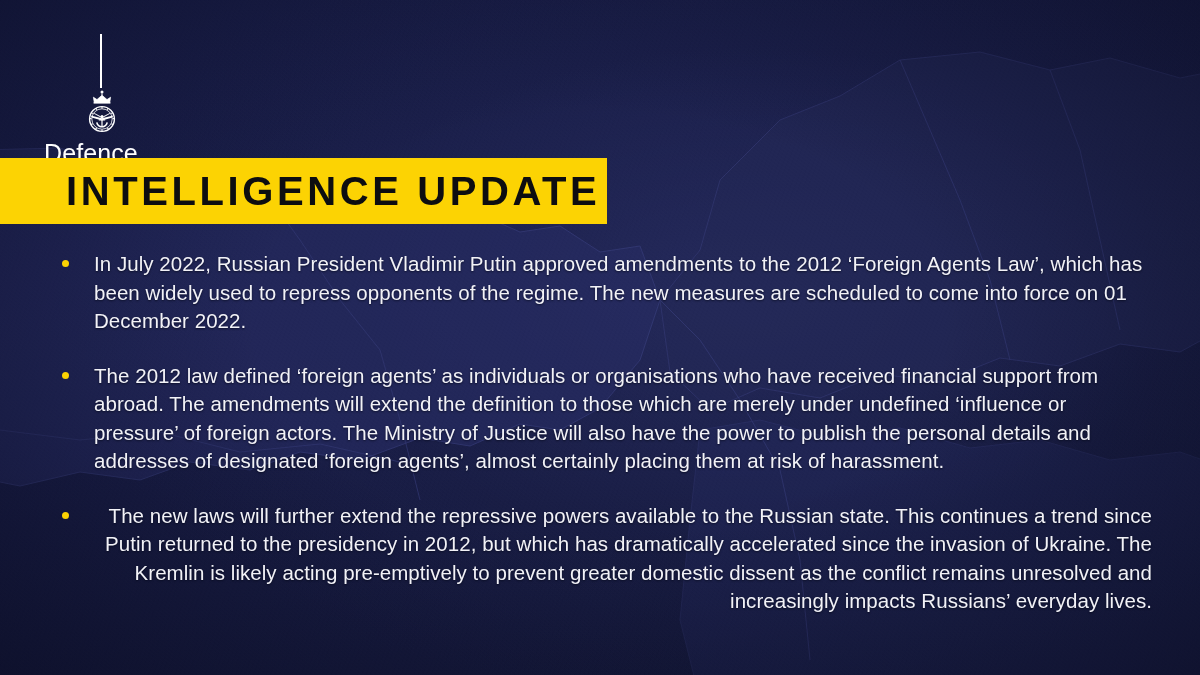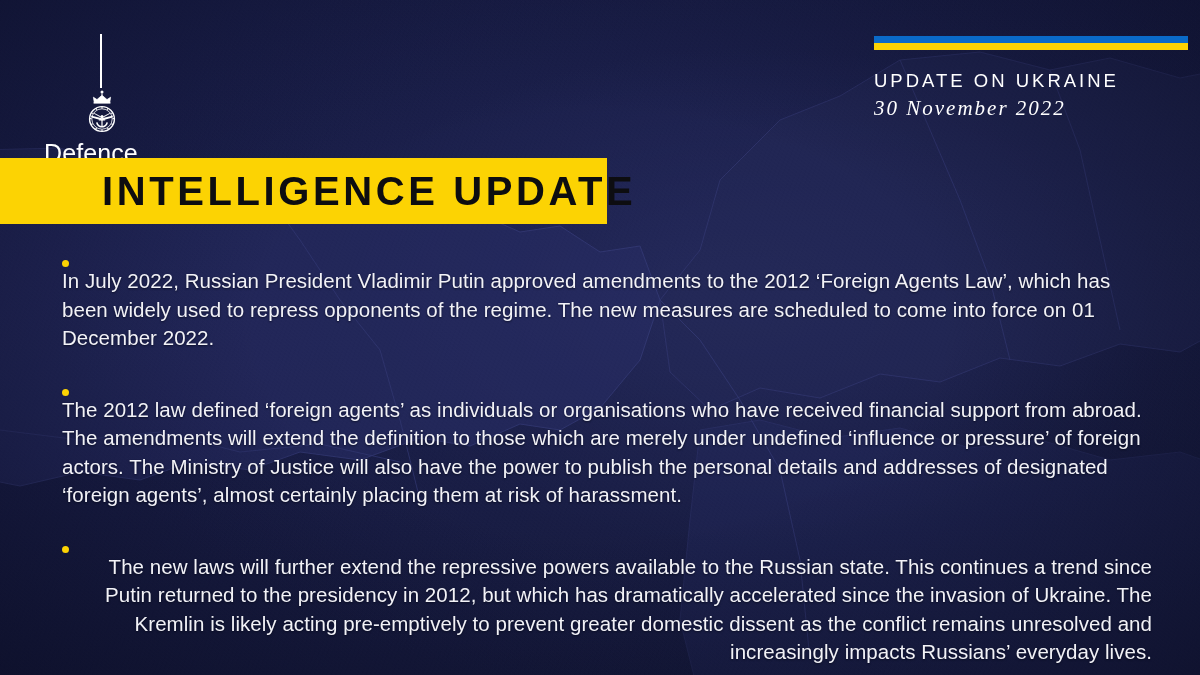--- a/index.html
+++ b/index.html
@@ -105,39 +105,38 @@
 
   
   .title-banner {
     position:absolute;
     left:0; top:158px;
     width:607px; height:66px;
     background:#fcd303;
     display:flex; align-items:center;
   }
   .title-banner-text {
-    margin-left:102px;
+    margin-left:66px;
     color:#0d0d10;
     font-size:40px;
     font-weight:700;
     letter-spacing:3.6px;
     line-height:42px;
     white-space:nowrap;
   }
 
   
   .bullets {
     position:absolute;
     left:62px; top:250px;
     width:1090px;
   }
   .bullet-row {
     display:flex;
     margin-bottom:26px;
-    flex-direction:column;
   }
   .bullet-row:last-child { margin-bottom:0;text-align:right; }
 
   .bullet-dot {
     flex:none;
     width:32px;
     padding-top:10px;
   }
   .bullet-dot i {
     display:block;
@@ -214,28 +213,20 @@
           <circle cx="21" cy="28.5" r="1.5"></circle>
         </g>
       </svg>
     </div>
     <div class="logo-words">
       <div>Defence</div>
       <div>Intelligence</div>
     </div>
   </div>
 
-  <div class="header-right">
-    <div class="flag-bar">
-      <div class="flag-blue"></div>
-      <div class="flag-yellow"></div>
-    </div>
-    <div class="update-kicker">UPDATE ON UKRAINE</div>
-    <div class="update-date">30 November 2022</div>
-  </div>
 
   <div class="title-banner">
     <div class="title-banner-text">INTELLIGENCE UPDATE</div>
   </div>
 
   <div class="bullets">
     <div class="bullet-row">
       <div class="bullet-dot">
           <i></i>
         </div>

